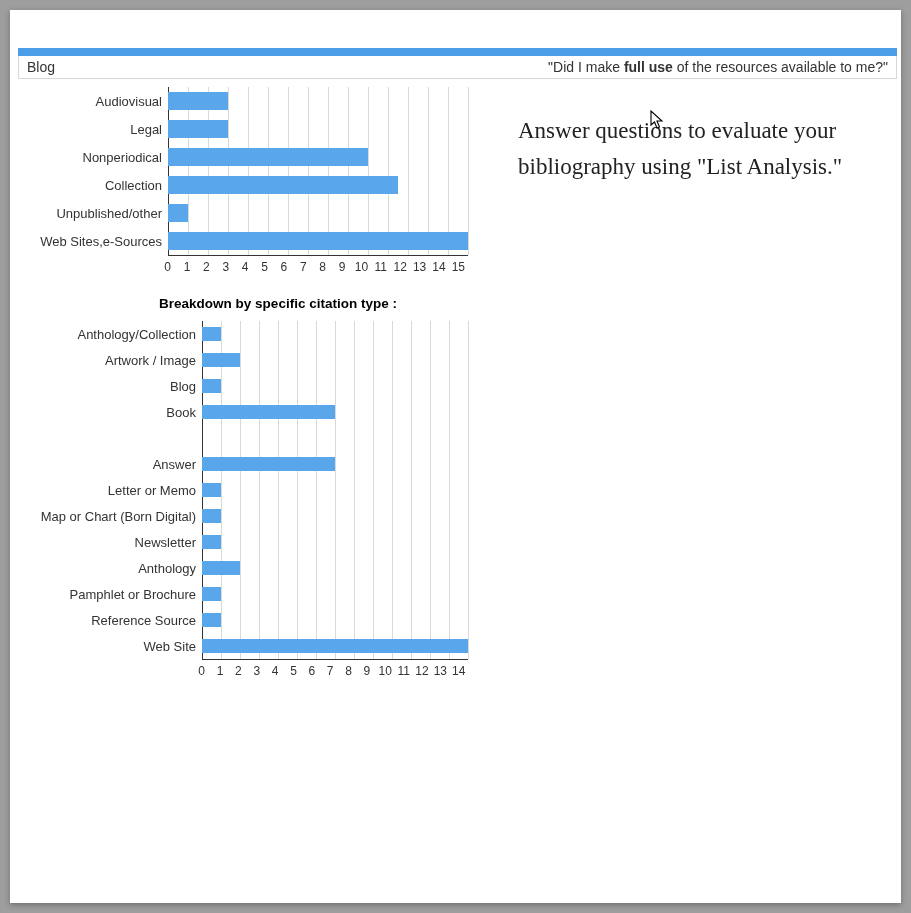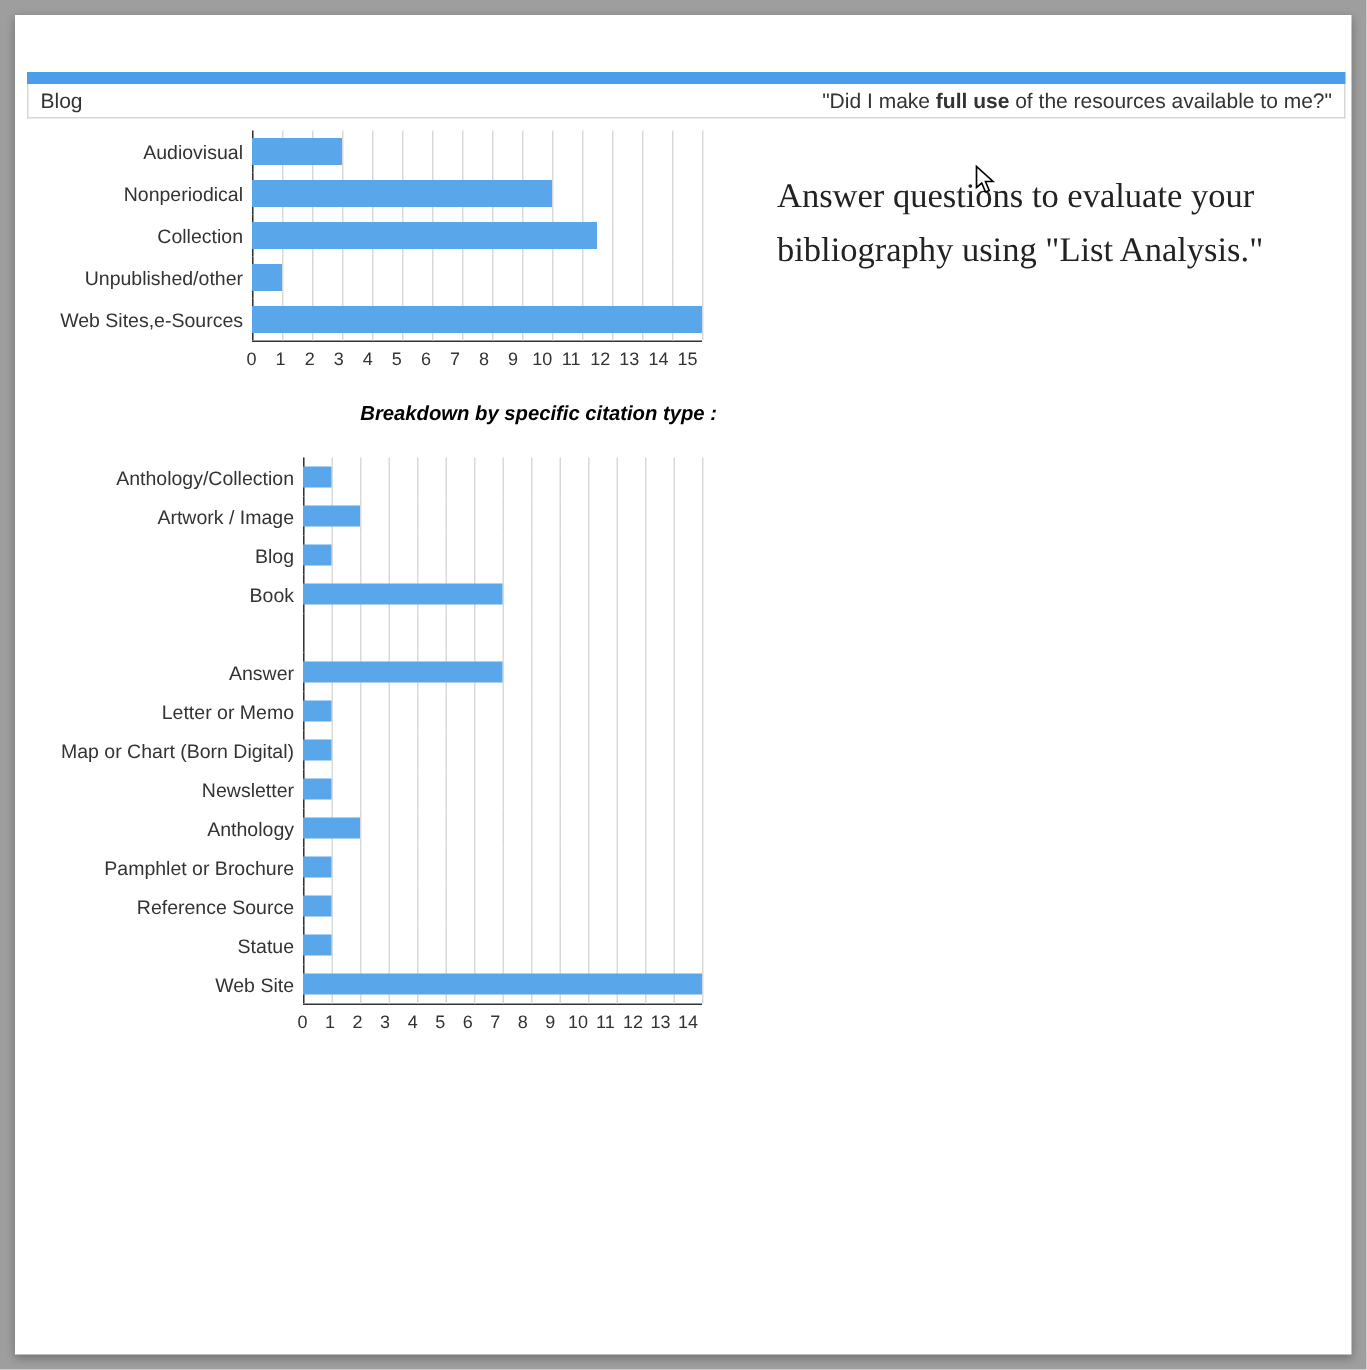--- a/index.html
+++ b/index.html
@@ -93,24 +93,23 @@
   }
   .chart .xaxis {
     display:flex; margin-left:150px; font-size:12px; color:#333;
     padding-top:4px; border-top:1px solid #333;
   }
   .chart.small .xaxis { margin-left:184px; }
   .chart .xaxis span { display:inline-block; text-align:center; }
   .axisY { position:absolute; top:0; bottom:0; left:0; width:1px; background:#333; }
 
   .subtitle {
-    text-align:right; font-weight:700; font-size:13.5px;
-    margin:22px 0 22px 0;
+    text-align:center; font-weight:700; font-size:13.5px;
+    margin:22px 0 10px 0;
     padding-left:60px;
-    font-style:italic;
   }
 
   .skiprow .plot { height:20px; }
 </style>
 </head>
 <body>
 
 <div class="modal">
   <div class="modal-body">
     <div class="scroll">
@@ -122,20 +121,43 @@
           <span>"Did I make </span><b>full use</b><span> of the resources available to me?"</span>
         </span>
       </div>
 
       <div class="layout">
         <div class="charts-col">
           <div id="chart1" class="chart">
               <div class="plotwrap">
                 <div class="row">
                   <div class="ylabel">Audiovisual</div>
+                  <div class="plot" style="width: 300px;">
+                    <div class="grid" style="left: 0px;"></div>
+                    <div class="grid" style="left: 20px;"></div>
+                    <div class="grid" style="left: 40px;"></div>
+                    <div class="grid" style="left: 60px;"></div>
+                    <div class="grid" style="left: 80px;"></div>
+                    <div class="grid" style="left: 100px;"></div>
+                    <div class="grid" style="left: 120px;"></div>
+                    <div class="grid" style="left: 140px;"></div>
+                    <div class="grid" style="left: 160px;"></div>
+                    <div class="grid" style="left: 180px;"></div>
+                    <div class="grid" style="left: 200px;"></div>
+                    <div class="grid" style="left: 220px;"></div>
+                    <div class="grid" style="left: 240px;"></div>
+                    <div class="grid" style="left: 260px;"></div>
+                    <div class="grid" style="left: 280px;"></div>
+                    <div class="grid" style="left: 300px;"></div>
+                    <div class="axisY"></div>
+                    <div class="bar" style="width: 60px;"></div>
+                  </div>
+                </div>
+                <div class="row">
+                  <div class="ylabel">Legal</div>
                   <div class="plot" style="width: 300px;">
                     <div class="grid" style="left: 0px;"></div>
                     <div class="grid" style="left: 20px;"></div>
                     <div class="grid" style="left: 40px;"></div>
                     <div class="grid" style="left: 60px;"></div>
                     <div class="grid" style="left: 80px;"></div>
                     <div class="grid" style="left: 100px;"></div>
                     <div class="grid" style="left: 120px;"></div>
                     <div class="grid" style="left: 140px;"></div>
                     <div class="grid" style="left: 160px;"></div>
@@ -501,42 +523,20 @@
                     <div class="grid" style="left: 209px;"></div>
                     <div class="grid" style="left: 228px;"></div>
                     <div class="grid" style="left: 247px;"></div>
                     <div class="grid" style="left: 266px;"></div>
                     <div class="axisY"></div>
                     <div class="bar" style="width: 19px;"></div>
                   </div>
                 </div>
                 <div class="row">
                   <div class="ylabel">Reference Source</div>
-                  <div class="plot" style="width: 266px;">
-                    <div class="grid" style="left: 0px;"></div>
-                    <div class="grid" style="left: 19px;"></div>
-                    <div class="grid" style="left: 38px;"></div>
-                    <div class="grid" style="left: 57px;"></div>
-                    <div class="grid" style="left: 76px;"></div>
-                    <div class="grid" style="left: 95px;"></div>
-                    <div class="grid" style="left: 114px;"></div>
-                    <div class="grid" style="left: 133px;"></div>
-                    <div class="grid" style="left: 152px;"></div>
-                    <div class="grid" style="left: 171px;"></div>
-                    <div class="grid" style="left: 190px;"></div>
-                    <div class="grid" style="left: 209px;"></div>
-                    <div class="grid" style="left: 228px;"></div>
-                    <div class="grid" style="left: 247px;"></div>
-                    <div class="grid" style="left: 266px;"></div>
-                    <div class="axisY"></div>
-                    <div class="bar" style="width: 19px;"></div>
-                  </div>
-                </div>
-                <div class="row">
-                  <div class="ylabel">Statue</div>
                   <div class="plot" style="width: 266px;">
                     <div class="grid" style="left: 0px;"></div>
                     <div class="grid" style="left: 19px;"></div>
                     <div class="grid" style="left: 38px;"></div>
                     <div class="grid" style="left: 57px;"></div>
                     <div class="grid" style="left: 76px;"></div>
                     <div class="grid" style="left: 95px;"></div>
                     <div class="grid" style="left: 114px;"></div>
                     <div class="grid" style="left: 133px;"></div>
                     <div class="grid" style="left: 152px;"></div>

